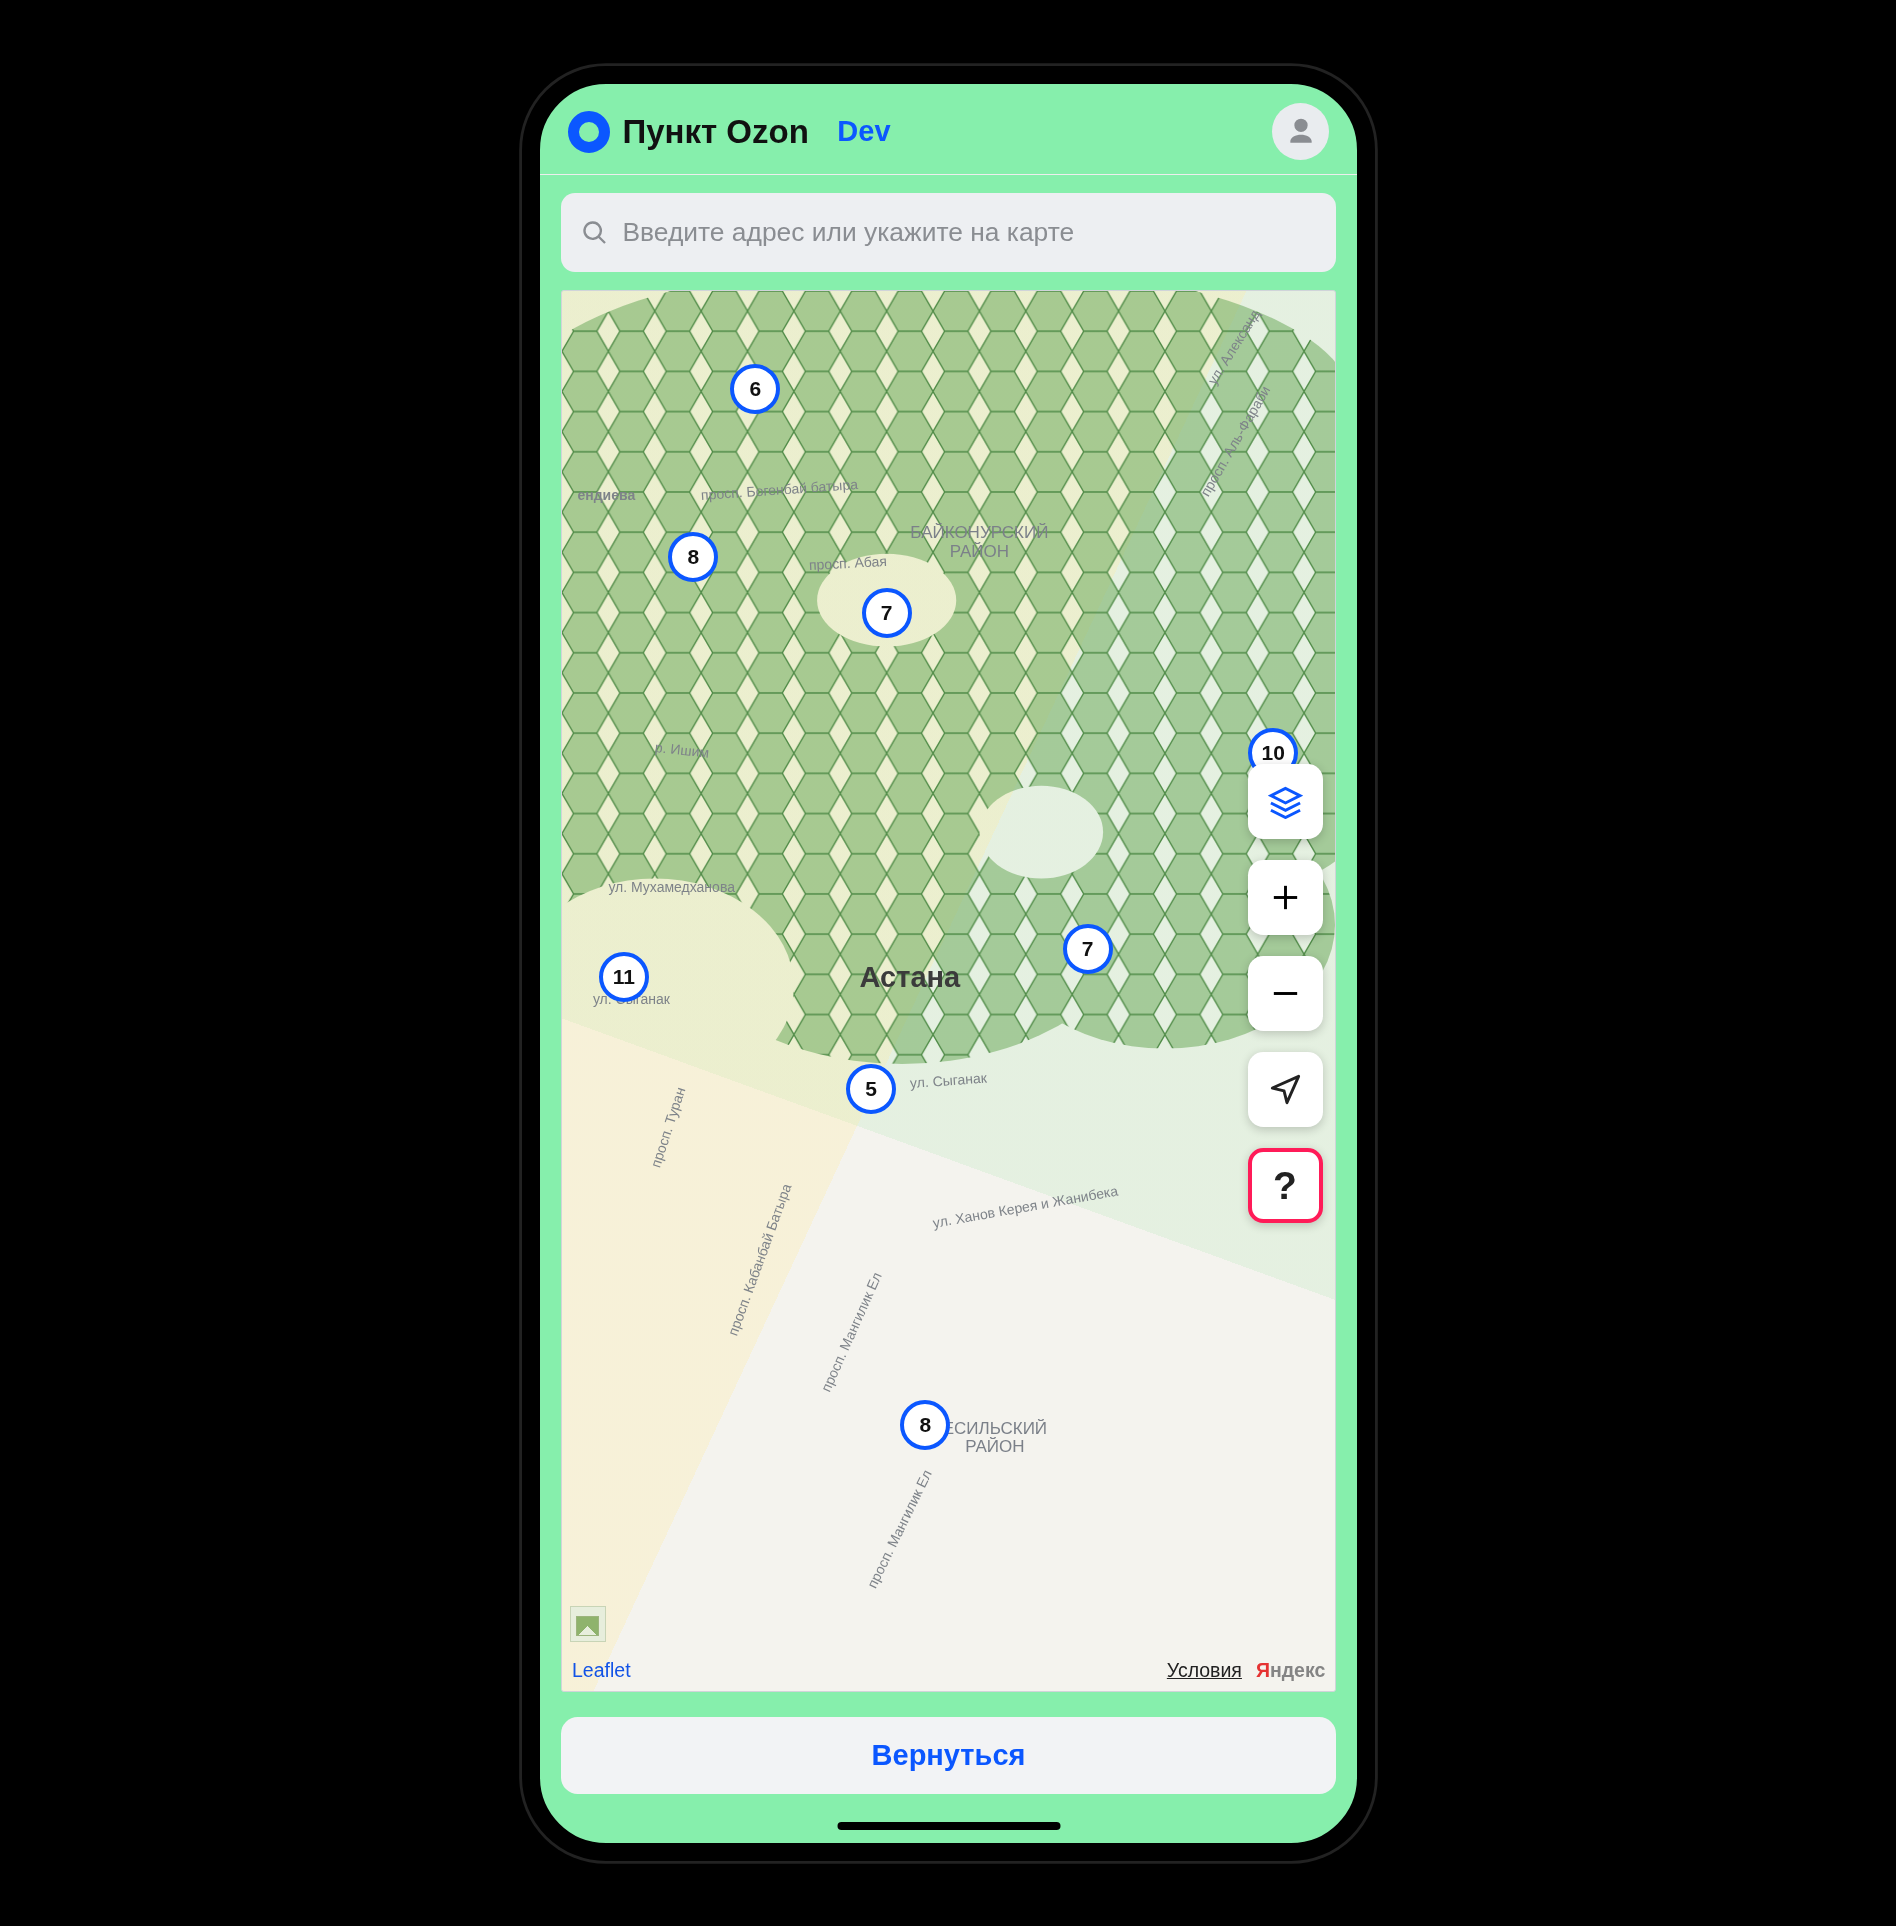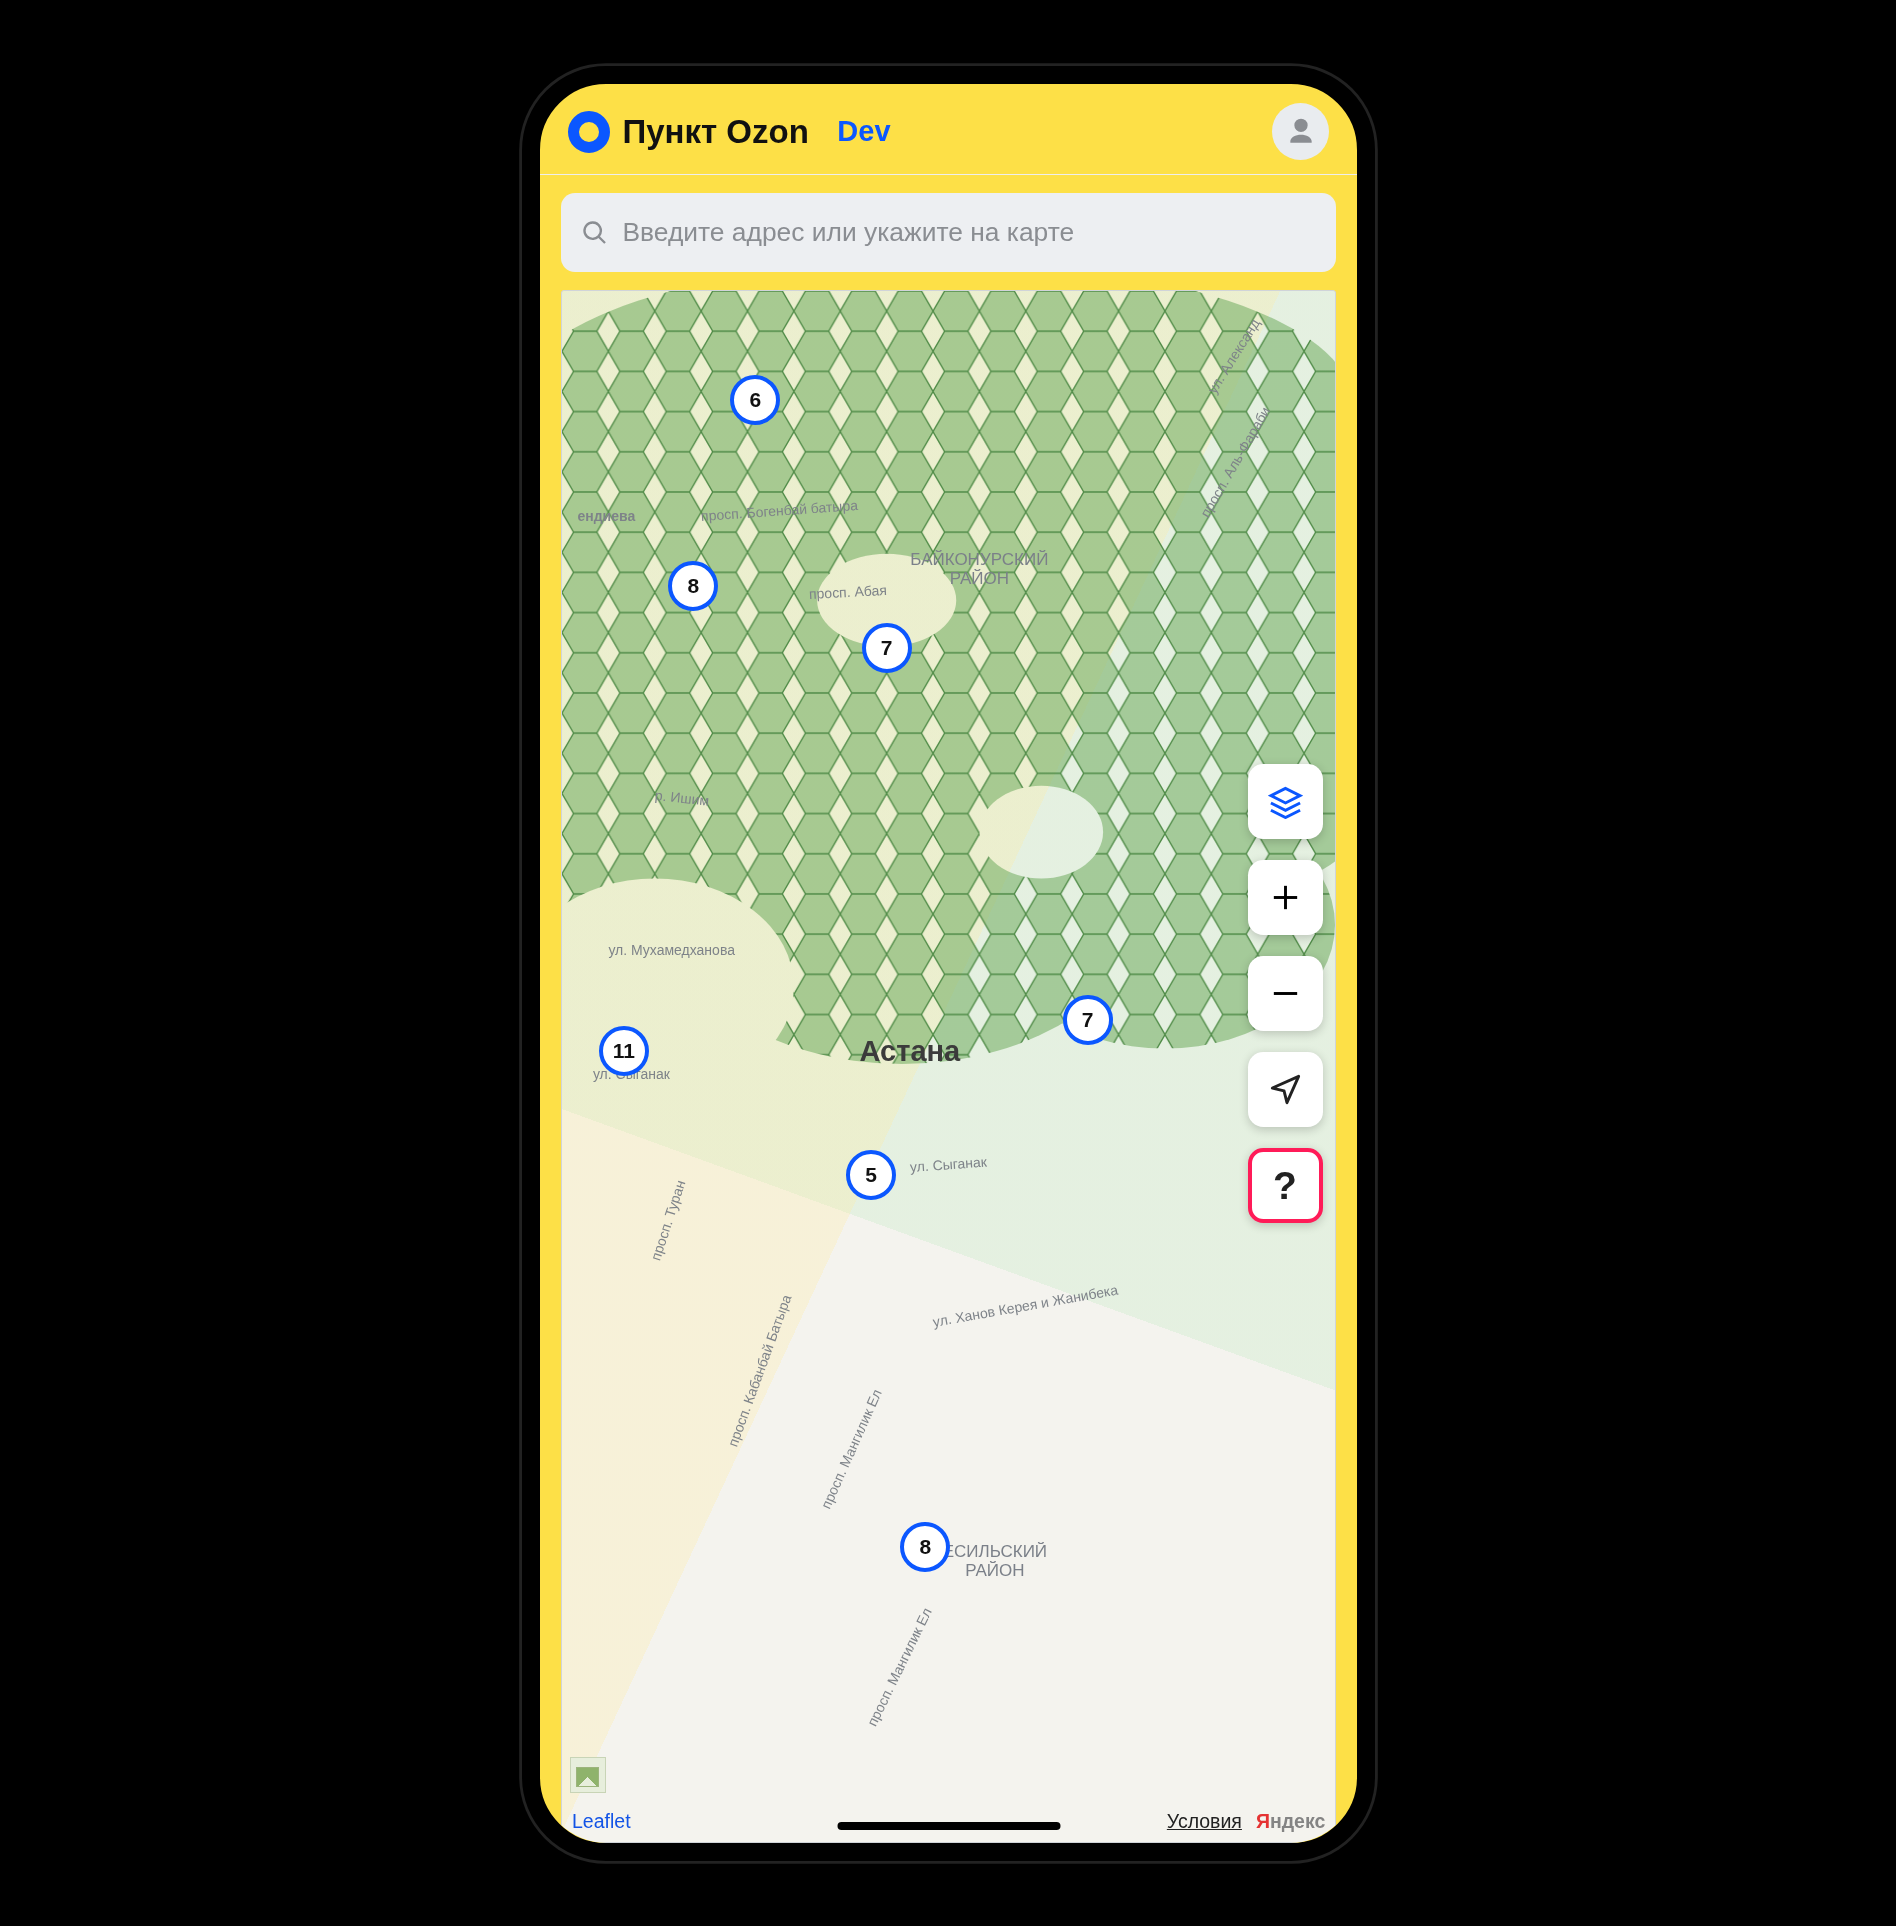--- a/index.html
+++ b/index.html
@@ -8,21 +8,21 @@
     height: 1926px;
     background: #000;
     display: flex;
     align-items: center;
     justify-content: center;
     font-family: -apple-system, BlinkMacSystemFont, "Segoe UI", Arial, sans-serif;
   }
   .phone {
     width: 853px;
     height: 1795px;
-    background: #fde047;
+    background: #86efac;
     border: 18px solid #000;
     border-radius: 84px;
     position: relative;
     overflow: hidden;
     box-shadow: 0 0 0 2.8px #222;
   }
   .phone-inner {
     position: absolute;
     inset: 0;
     display: flex;
@@ -367,17 +367,22 @@
         <div class="attrib-right">
           <span class="terms">Условия</span>
           <span class="yandex">
             <span class="y-red">Я</span><span class="y-rest">ндекс</span>
           </span>
         </div>
 
       </div>
     </div>
 
+    <div class="bottom-wrap">
+      <div class="return-btn">
+        <span>Вернуться</span>
+      </div>
+    </div>
 
   </div>
   <div class="home-indicator"></div>
 </div>
 
 
 </body></html>

